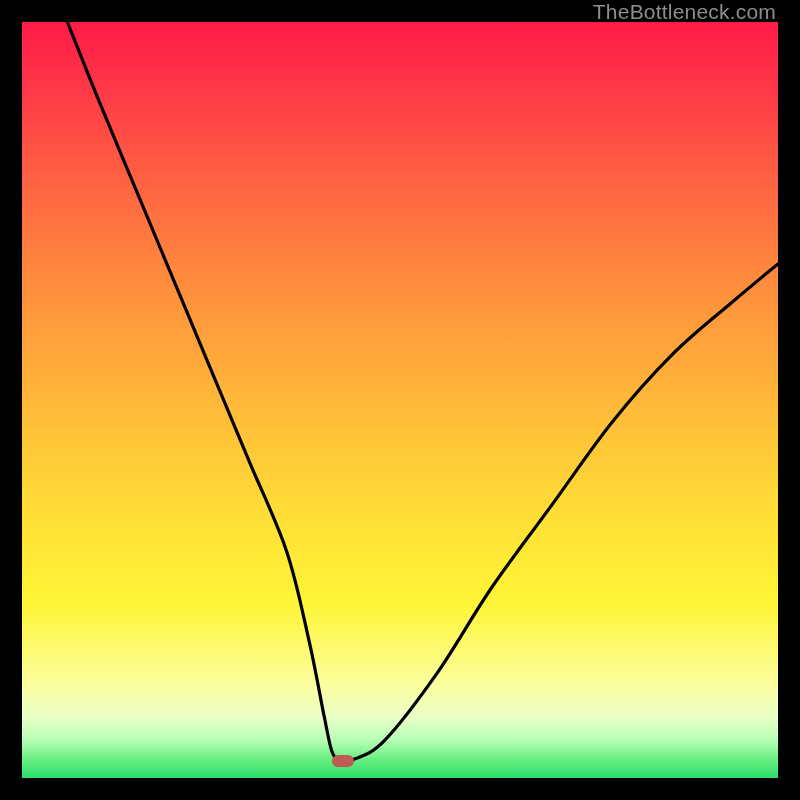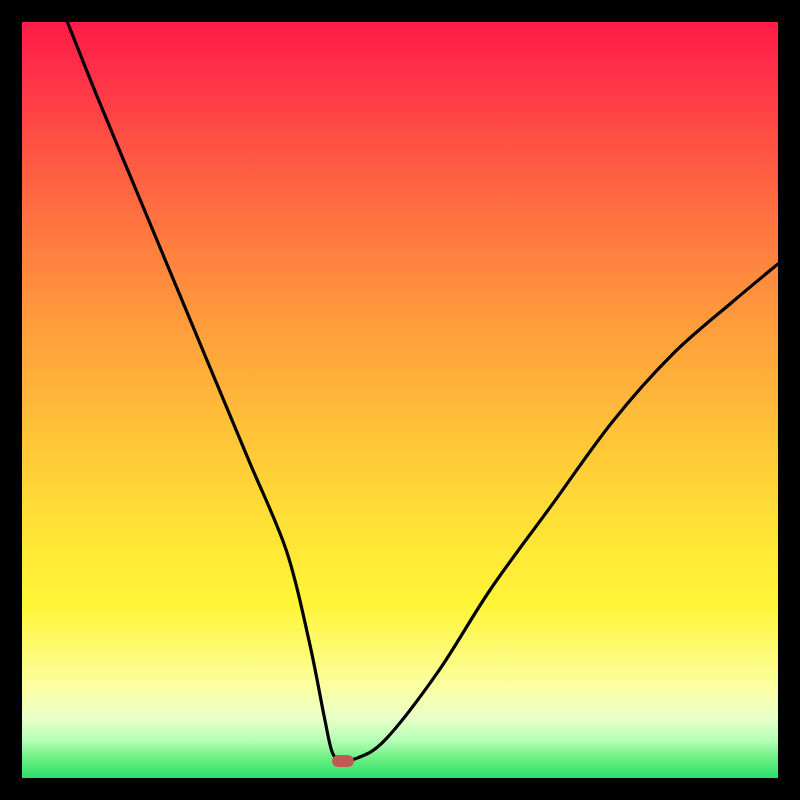--- a/index.html
+++ b/index.html
@@ -77,20 +77,21 @@
     fill: none;
     stroke: #000;
     stroke-width: 3.2;
     stroke-linecap: round;
   }
 </style>
 </head>
 <body>
 
 <div class="frame">
+  <div class="watermark">TheBottleneck.com</div>
 
   <div class="plot-area">
     <div class="gradient"></div>
 
     <svg class="curve" viewBox="0 0 756 756">
       <path id="curve-path" d="M 45.36 0 C 50.4 12.600000000000003, 64.26 47.88000000000004, 75.60000000000001 75.60000000000002 C 86.94000000000001 103.32000000000001, 100.79999999999998 136.07999999999996, 113.39999999999999 166.31999999999994 C 126 196.55999999999992, 138.60000000000002 226.79999999999995, 151.20000000000002 257.03999999999996 C 163.8 287.28, 176.4 317.52, 189 347.76 C 201.6 378, 214.2 408.24, 226.79999999999998 438.48 C 239.39999999999998 468.72, 254.51999999999995 498.96000000000004, 264.59999999999997 529.2 C 274.67999999999995 559.44, 280.98 592.2, 287.28000000000003 619.9200000000001 C 293.58000000000004 647.6400000000001, 298.62000000000006 677.25, 302.40000000000003 695.52 C 306.18 713.79, 307.44 722.6099999999999, 309.96 729.54 C 312.47999999999996 736.47, 313.74 735.84, 317.52 737.1 C 321.29999999999995 738.36, 325.08 740.25, 332.64 737.1 C 340.2 733.95, 349.02 732.69, 362.88 718.2 C 376.74 703.71, 398.16 675.36, 415.8 650.16 C 433.44 624.9599999999999, 449.82 594.72, 468.71999999999997 567 C 487.61999999999995 539.28, 509.0399999999999 511.56000000000006, 529.1999999999999 483.84000000000003 C 549.3599999999999 456.12, 569.5200000000001 425.88, 589.6800000000001 400.68 C 609.84 375.48, 630 352.8, 650.16 332.64 C 670.3199999999999 312.47999999999996, 693 294.84, 710.64 279.71999999999997 C 728.28 264.59999999999997, 748.44 248.21999999999997, 756 241.91999999999996"></path>
     </svg>
 
     <div class="marker" id="min-marker" style="left: 321.3px; top: 739.368px;"></div>
   </div>

